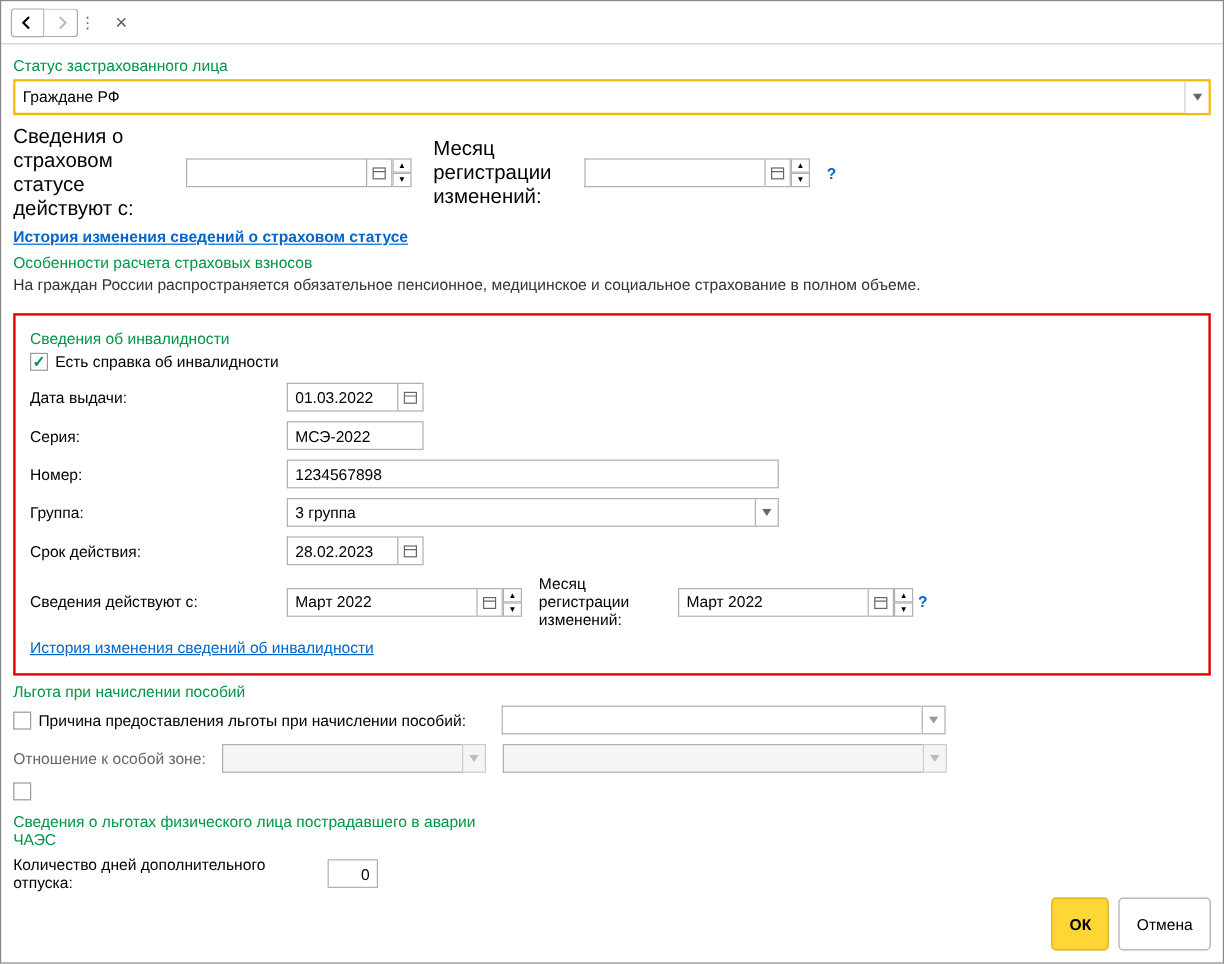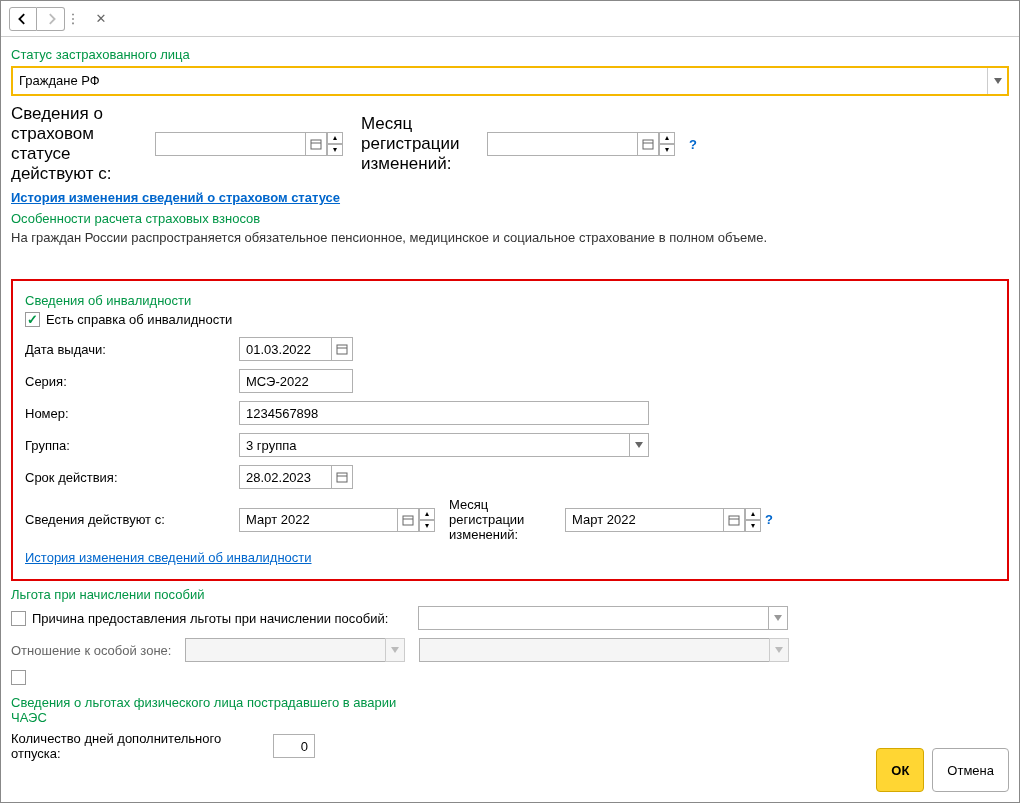--- a/index.html
+++ b/index.html
@@ -20,21 +20,21 @@
 .combo-main { display:flex; border: 2px solid #f5b800; height:30px; }
 .combo-main .inp { border:none; flex:1; }
 .dd-btn { width: 20px; height: 100%; border: none; border-left: 1px solid #ccc; background:#fff; display:flex; align-items:center; justify-content:center; cursor:pointer; }
 .date-input { display:flex; height:24px; }
 .date-input .inp { border-right:none; }
 .cal-btn { width:22px; height:24px; border:1px solid #b0b0b0; background:#fff; display:flex; align-items:center; justify-content:center; cursor:pointer; }
 .spinner { display:flex; flex-direction:column; }
 .spin-btn { width:16px; height:12px; border:1px solid #b0b0b0; background:#fff; display:flex; align-items:center; justify-content:center; cursor:pointer; font-size:8px; line-height:1; }
 .link { color: #0066cc; text-decoration: underline; cursor: pointer; font-size:13px; }
 .help-icon { color:#0066cc; font-weight:bold; cursor:pointer; margin-left:4px; }
-.red-box { border: 2px solid #e00000; padding: 10px 12px 14px 12px; margin-top: 34px; }
+.red-box { border: 2px solid #e00000; padding: 10px 12px 14px 12px; margin-top: 16px; }
 .checkbox-row { display:flex; align-items:center; gap:6px; margin-bottom:10px; }
 .chk { width:15px; height:15px; border:1px solid #999; display:flex; align-items:center; justify-content:center; cursor:pointer; }
 .chk.checked::after { content:"✓"; color:#009646; font-size:13px; font-weight:bold; }
 .form-row { display:flex; align-items:center; margin-bottom:8px; }
 .form-row .lbl { width: 214px; }
 .combo-row { display:flex; height:24px; }
 .combo-row .inp { border-right:none; }
 .btn-bar { position:absolute; bottom:10px; right:10px; display:flex; gap:8px; }
 .btn { height:44px; padding:0 14px; border:1px solid #aaa; border-radius:4px; background:#fff; cursor:pointer; font-size:13px; }
 .btn-ok { background:#ffd633; border-color:#d4a800; font-weight:bold; }

